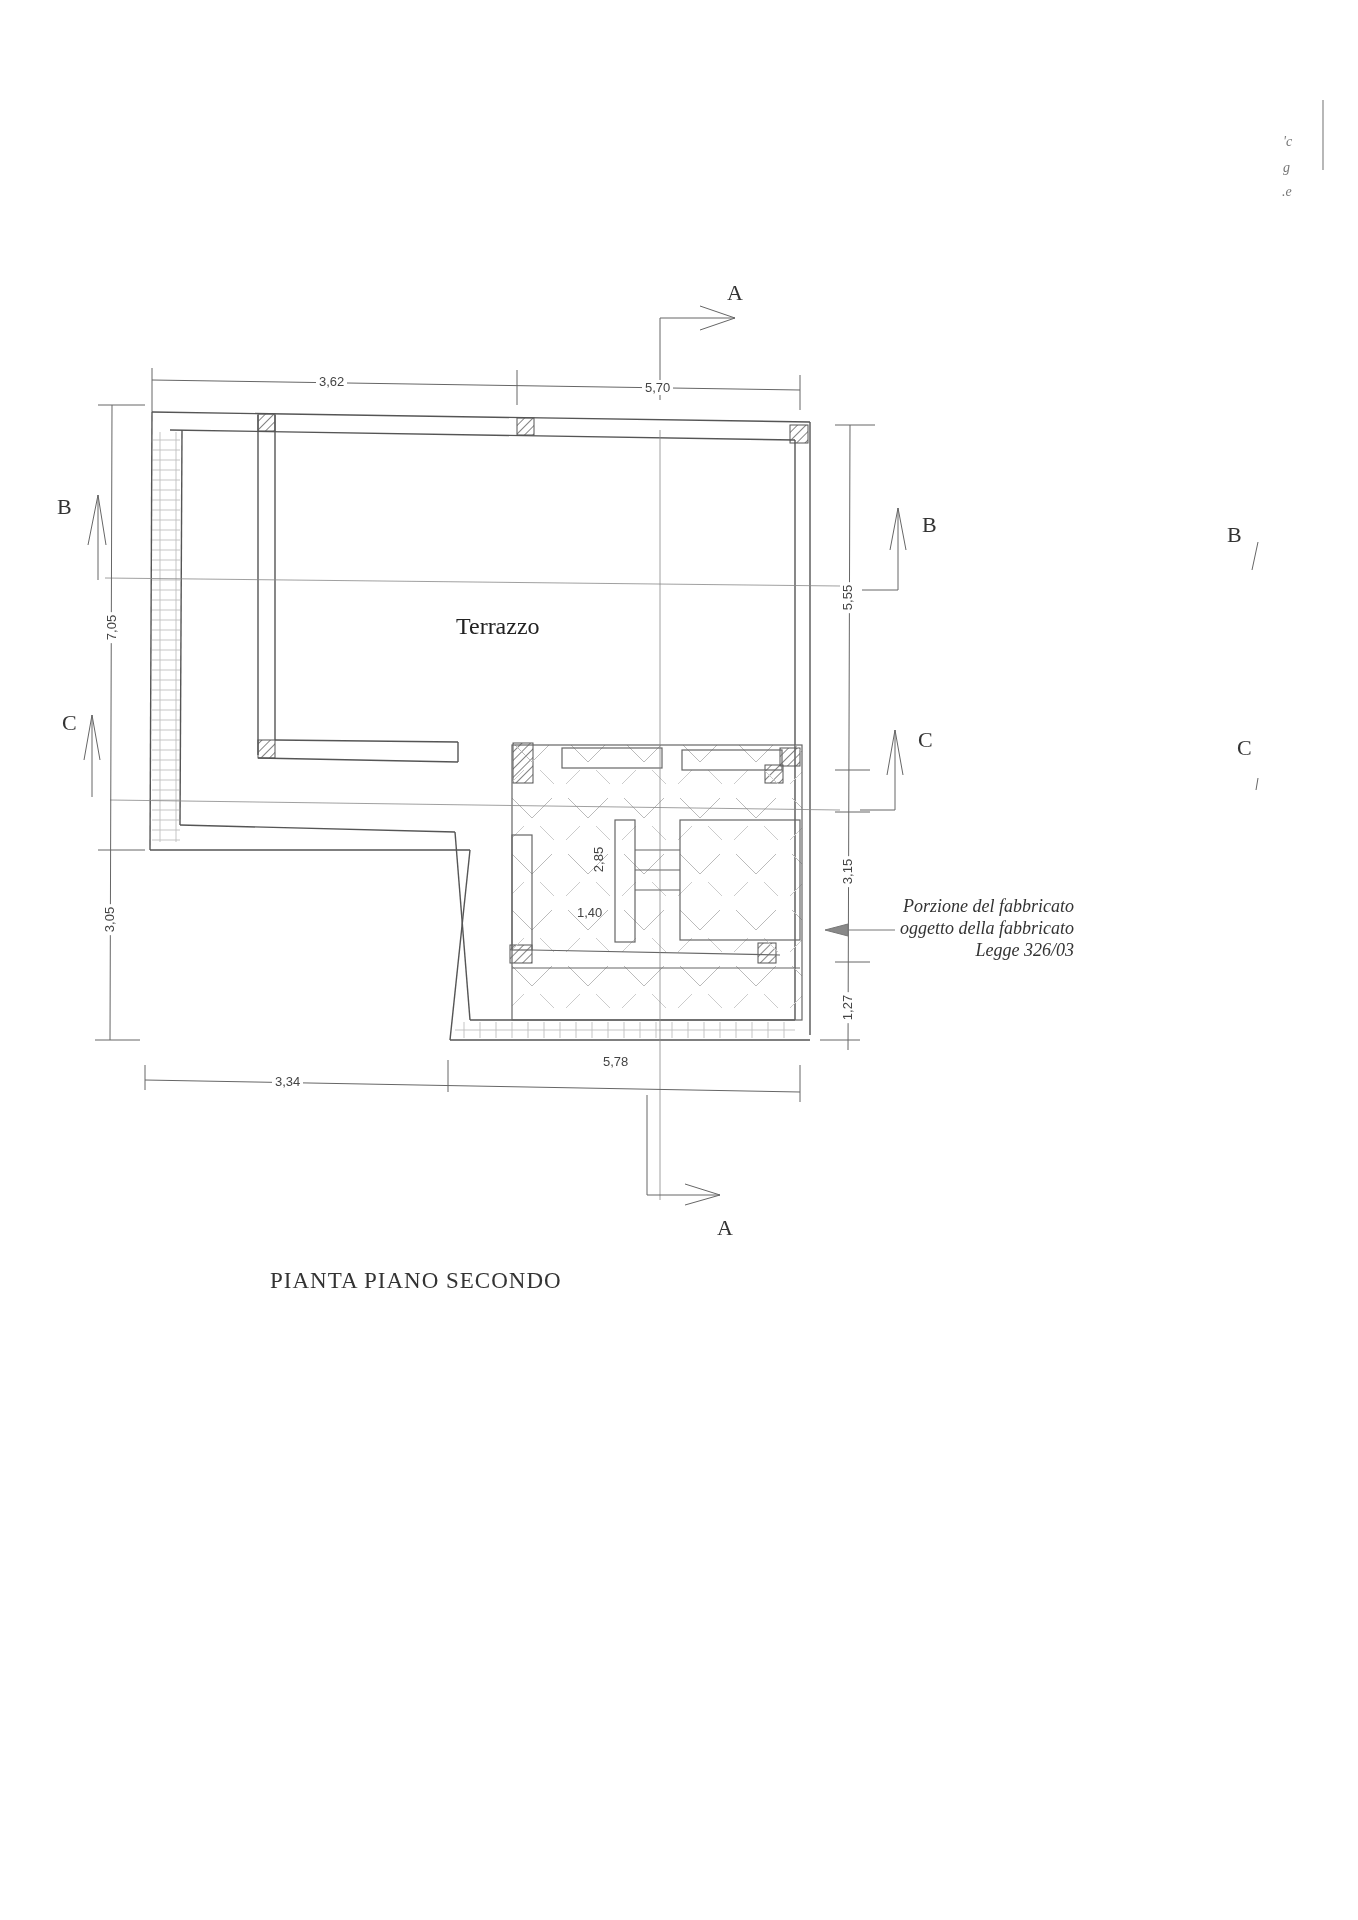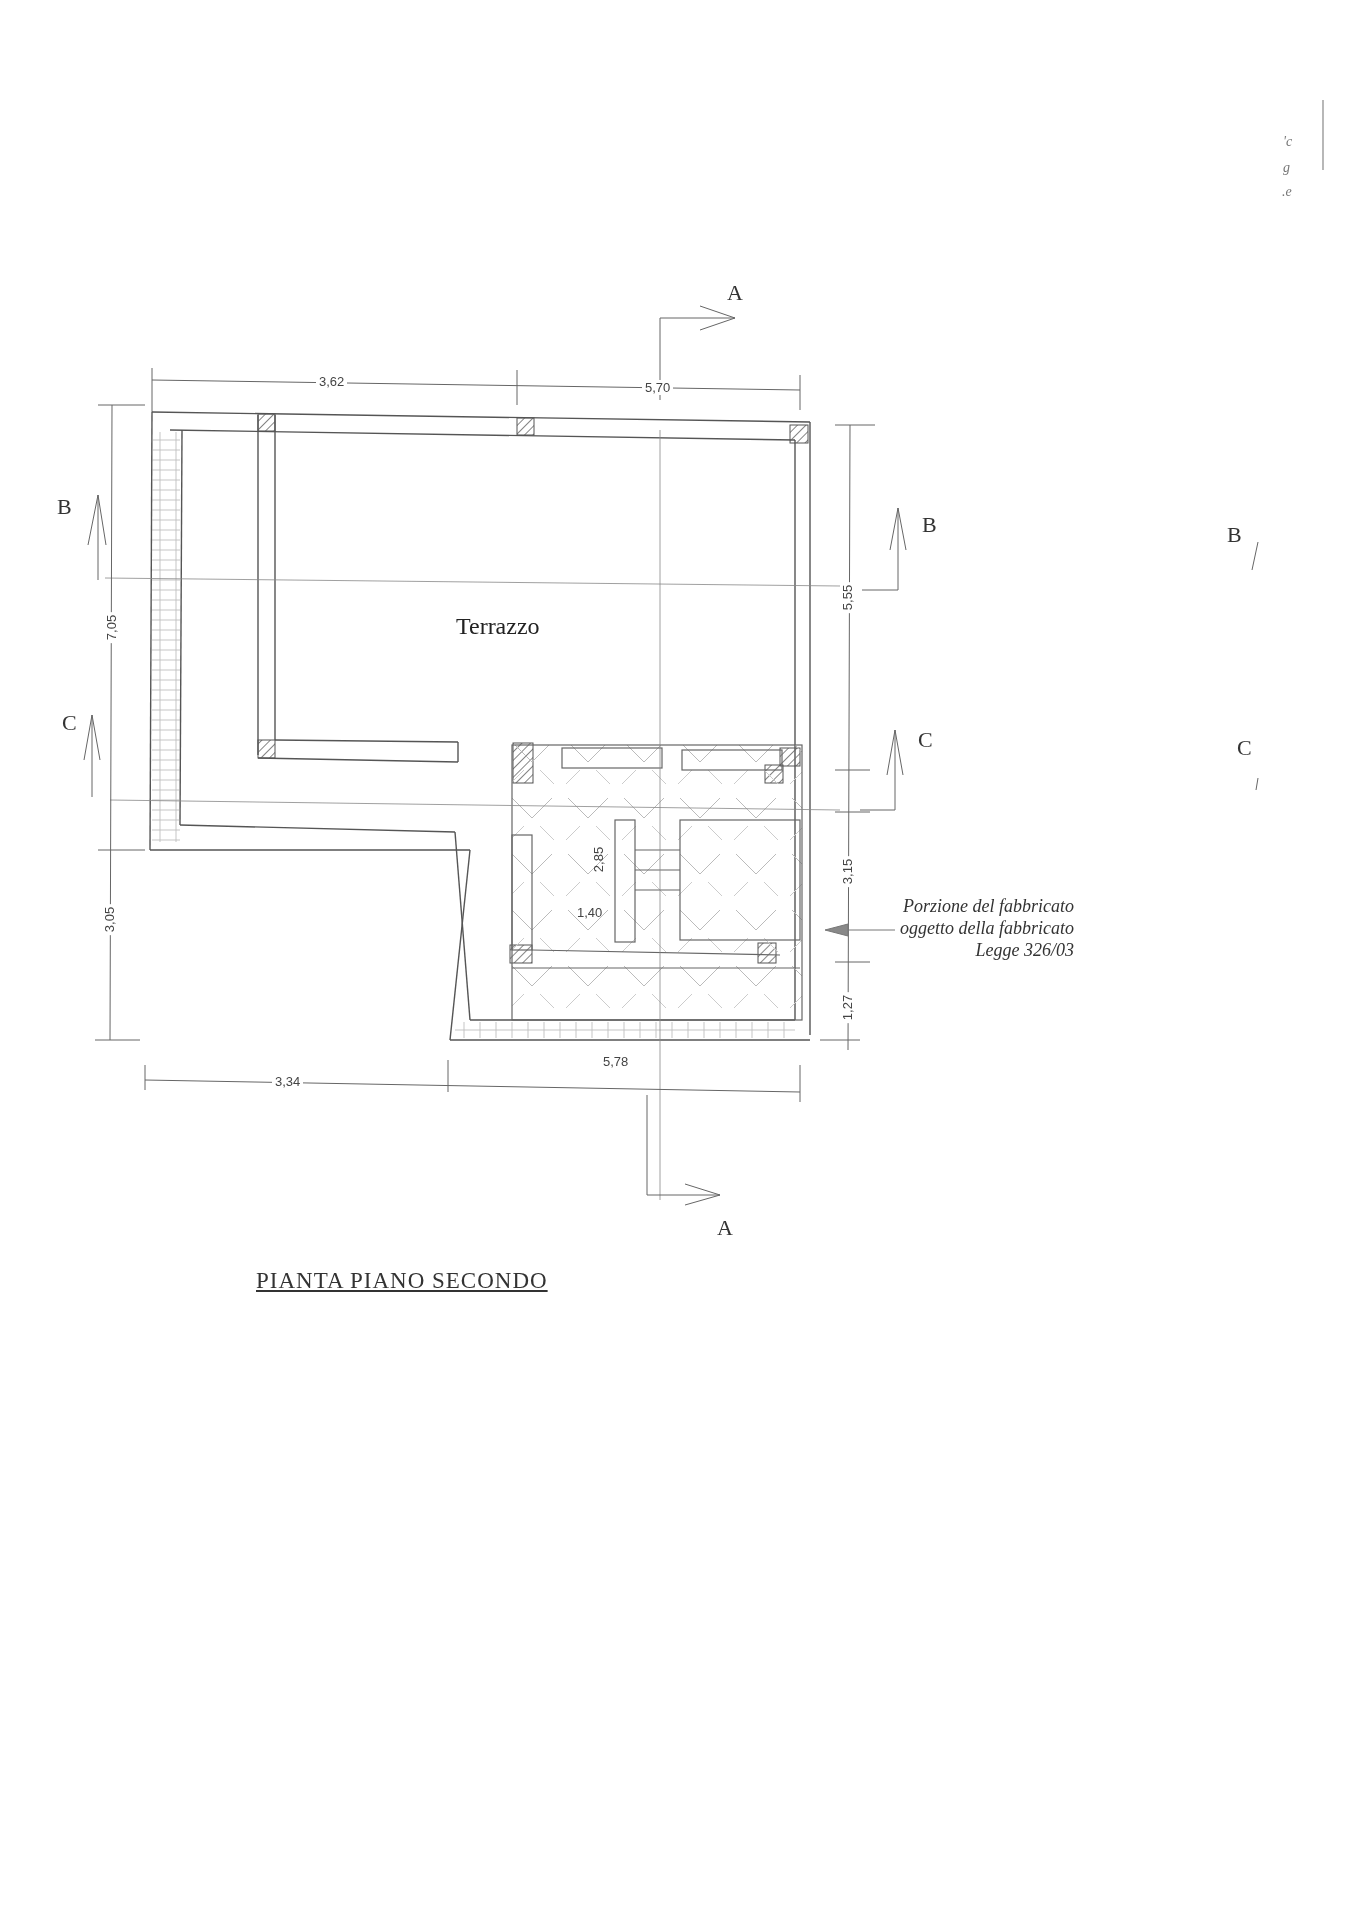--- a/index.html
+++ b/index.html
@@ -182,17 +182,17 @@
 <div class="lbl dim dimv" style="left:832px;top:1000px;">1,27</div>
 <div class="lbl dim dimv" style="left:583px;top:852px;background:transparent;">2,85</div>
 <div class="lbl dim" style="left:552px;top:905px;background:transparent;margin-left:22px;">1,40</div>
 
 <div class="lbl note" style="left:900px;top:895px;text-align:right;">
   <div>Porzione del fabbricato</div>
   <div>oggetto della fabbricato</div>
   <div>Legge 326/03</div>
 </div>
 
-<div class="lbl title" style="left:256px;top:1268px;text-decoration:underline;">PIANTA PIANO SECONDO</div>
+<div class="lbl title" style="left:270px;top:1268px;">PIANTA PIANO SECONDO</div>
 
 <div class="lbl margin-mark" style="left:1283px;top:134px;">'c</div>
 <div class="lbl margin-mark" style="left:1283px;top:160px;">g</div>
 <div class="lbl margin-mark" style="left:1282px;top:184px;">.e</div>
 
 </body></html>

